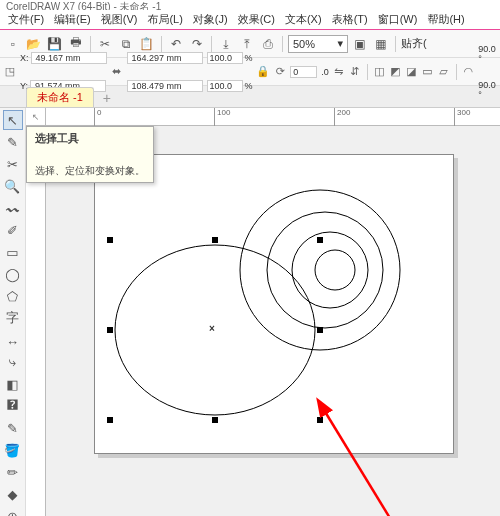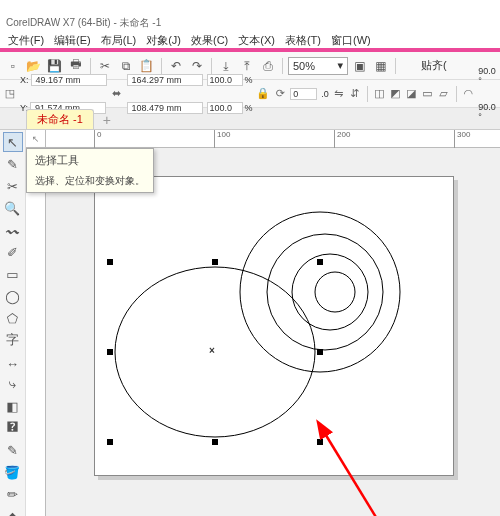--- a/index.html
+++ b/index.html
@@ -1,20 +1,20 @@
 <!DOCTYPE html>
 <html><head>
 <meta charset="utf-8">
 <style>
 * { margin: 0; padding: 0; box-sizing: border-box; font-family: "Microsoft YaHei", Arial, sans-serif; }
 body { background: #f0f0f0; width: 500px; height: 516px; overflow: hidden; font-size: 11px; color: #333; }
 
-.titlebar { height: 10px; background: #fff; padding: 16px 6px; font-size: 10px; color: #666; overflow: hidden; }
-
-.menubar { height: 20px; background: #fff; border-bottom: 4px solid #ec4899; display: flex; align-items: center; padding: 0 4px; gap: 2px; }
+.titlebar { height: 10px; background: #fff; padding: 0 6px; font-size: 10px; color: #666; overflow: hidden; }
+
+.menubar { height: 20px; background: #fff; border-bottom: 1px solid #ec4899; display: flex; align-items: center; padding: 0 4px; gap: 2px; }
 .menubar span { padding: 2px 4px; font-size: 11px; cursor: default; }
 
 .toolbar1 { height: 28px; background: #f8f8f8; border-bottom: 1px solid #ddd; display: flex; align-items: center; padding: 0 4px; gap: 3px; }
 .tb-btn { width: 18px; height: 18px; display: flex; align-items: center; justify-content: center; font-size: 12px; color: #555; cursor: pointer; }
 .tb-sep { width: 1px; height: 16px; background: #ccc; margin: 0 2px; }
 .zoom-box { width: 60px; height: 18px; border: 1px solid #aaa; background: #fff; font-size: 11px; padding: 0 4px; display: flex; align-items: center; justify-content: space-between; }
 
 .propbar { height: 28px; background: #f8f8f8; border-bottom: 1px solid #ddd; display: flex; align-items: center; padding: 0 4px; gap: 4px; font-size: 10px; }
 .coord-grp { display: flex; flex-direction: column; gap: 16px; font-size: 9px; }
 .coord-row { display: flex; align-items: center; gap: 2px; }
@@ -39,42 +39,44 @@
 .ruler-v { position: absolute; top: 18px; left: 0; width: 20px; bottom: 0; background: #fff; border-right: 1px solid #bbb; }
 .ruler-corner { position: absolute; top: 0; left: 0; width: 20px; height: 18px; background: #fff; border-right: 1px solid #bbb; border-bottom: 1px solid #bbb; display:flex; align-items:center; justify-content:center; font-size:9px; color:#888; }
 
 .page-shadow { position: absolute; top: 50px; left: 72px; width: 360px; height: 300px; background: #ccc; }
 .page { position: absolute; top: 46px; left: 68px; width: 360px; height: 300px; background: #fff; border: 1px solid #888; }
 
 .handle { position: absolute; width: 6px; height: 6px; background: #000; }
 .center-x { position: absolute; font-size: 10px; font-weight: bold; }
 
 .tooltip { position: absolute; top: 18px; left: 0px; background: #fffff0; border: 1px solid #aaa; padding: 4px 8px; font-size: 10px; color: #444; box-shadow: 2px 2px 4px rgba(0,0,0,.2); z-index: 50; }
-.tooltip .tt-title { font-weight: normal; font-size: 11px; margin-bottom: 6px; }
+.tooltip .tt-title { font-weight: bold; font-size: 11px; margin-bottom: 18px; }
 
 .arrow-svg { position: absolute; top: 0; left: 0; pointer-events: none; }
 
 svg.shape { position: absolute; }
 </style>
 </head>
 <body>
 
 <div class="titlebar">
   <span>CorelDRAW X7 (64-Bit) - 未命名 -1</span>
 </div>
 
 <div class="menubar">
   <span>文件(F)</span>
   <span>编辑(E)</span>
+  <span>视图(V)</span>
   <span>布局(L)</span>
   <span>对象(J)</span>
   <span>效果(C)</span>
   <span>文本(X)</span>
   <span>表格(T)</span>
   <span>窗口(W)</span>
+  <span>帮助(H)</span>
 </div>
 
 <div class="toolbar1">
   <div class="tb-btn">▫</div>
   <div class="tb-btn">📂</div>
   <div class="tb-btn">💾</div>
   <div class="tb-btn">🖶</div>
   <div class="tb-sep"></div>
   <div class="tb-btn">✂</div>
   <div class="tb-btn">⧉</div>
@@ -87,21 +89,21 @@
   <div class="tb-btn">⤒</div>
   <div class="tb-btn">⎙</div>
   <div class="tb-sep"></div>
   <div class="zoom-box">
     <span>50%</span>
     <span>▾</span>
   </div>
   <div class="tb-btn">▣</div>
   <div class="tb-btn">▦</div>
   <div class="tb-sep"></div>
-  <span style="font-size:11px;margin-left:20px;">贴齐(</span>
+  <span style="font-size:11px;">贴齐(</span>
 </div>
 
 <div class="propbar">
   <div class="mini-icon">◳</div>
   <div class="coord-grp">
     <div class="coord-row">
       <span>X:</span>
       <div class="coord-val">
           <span>49.167 mm</span>
         </div>

